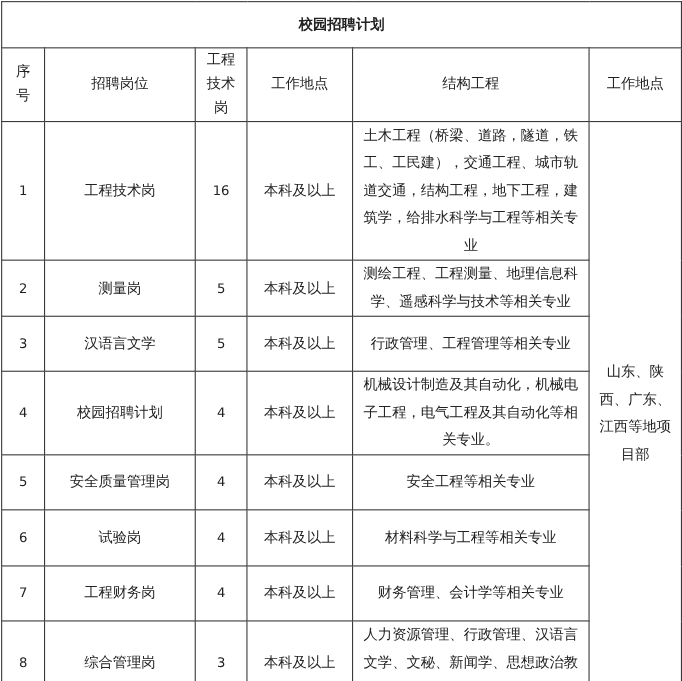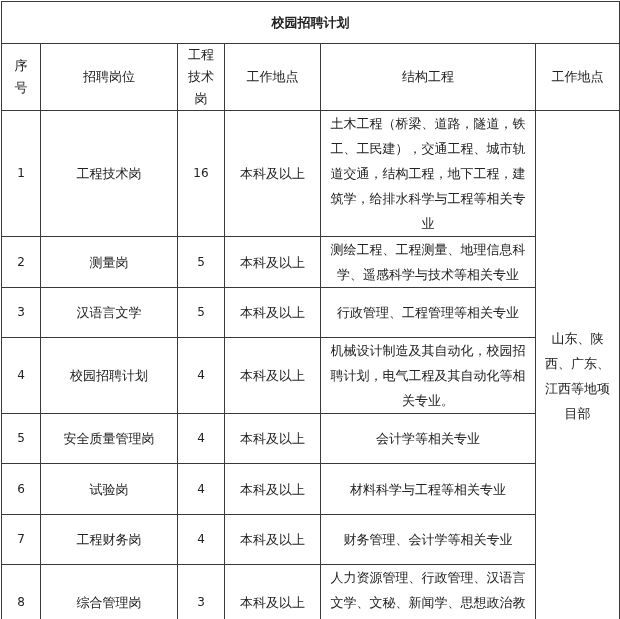--- a/index.html
+++ b/index.html
@@ -65,28 +65,28 @@
     <td>汉语言文学</td>
     <td class="num">5</td>
     <td>本科及以上</td>
     <td class="major">行政管理、工程管理等相关专业</td>
   </tr>
   <tr style="height:75px">
     <td class="num">4</td>
     <td>校园招聘计划</td>
     <td class="num">4</td>
     <td>本科及以上</td>
-    <td class="major">机械设计制造及其自动化，校园招聘计划，电气工程及其自动化等相关专业。</td>
+    <td class="major">机械设计制造及其自动化，机械电子工程，电气工程及其自动化等相关专业。</td>
   </tr>
   <tr style="height:50px">
     <td class="num">5</td>
     <td>安全质量管理岗</td>
     <td class="num">4</td>
     <td>本科及以上</td>
-    <td class="major">会计学等相关专业</td>
+    <td class="major">安全工程等相关专业</td>
   </tr>
   <tr style="height:51px">
     <td class="num">6</td>
     <td>试验岗</td>
     <td class="num">4</td>
     <td>本科及以上</td>
     <td class="major">材料科学与工程等相关专业</td>
   </tr>
   <tr style="height:50px">
     <td class="num">7</td>

